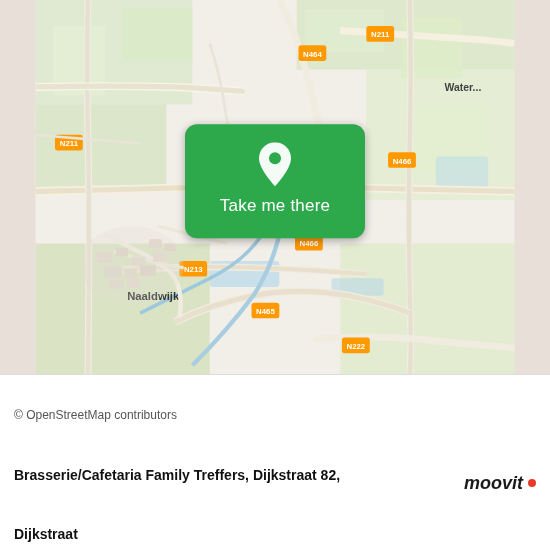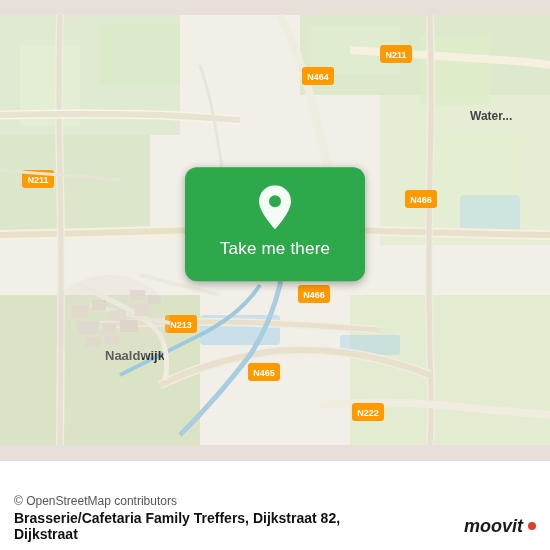--- a/index.html
+++ b/index.html
@@ -85,20 +85,21 @@
     .footer-bottom {
       display: flex;
       align-items: center;
       justify-content: space-between;
     }
 
     .footer-title {
       font-size: 14px;
       font-weight: 600;
       color: #111;
+      margin-top: 43px;
     }
 
     .moovit-logo {
       display: flex;
       align-items: center;
       gap: 4px;
     }
 
     .moovit-text {
       font-size: 18px;

